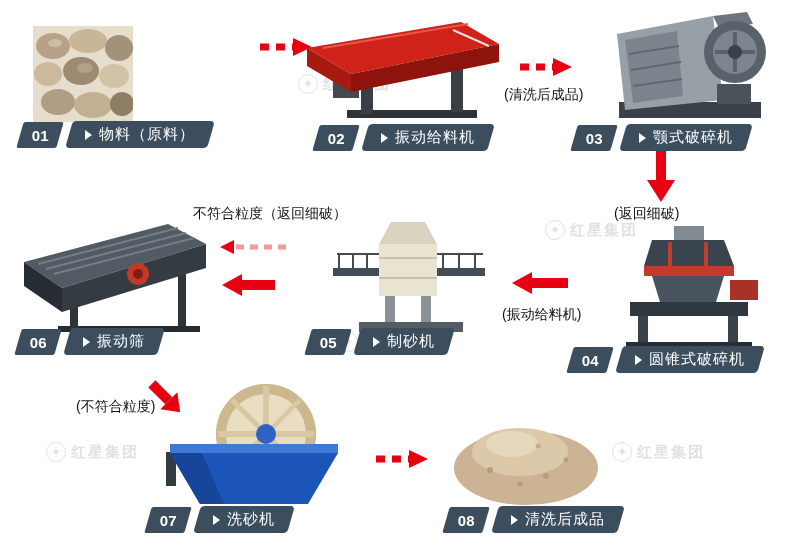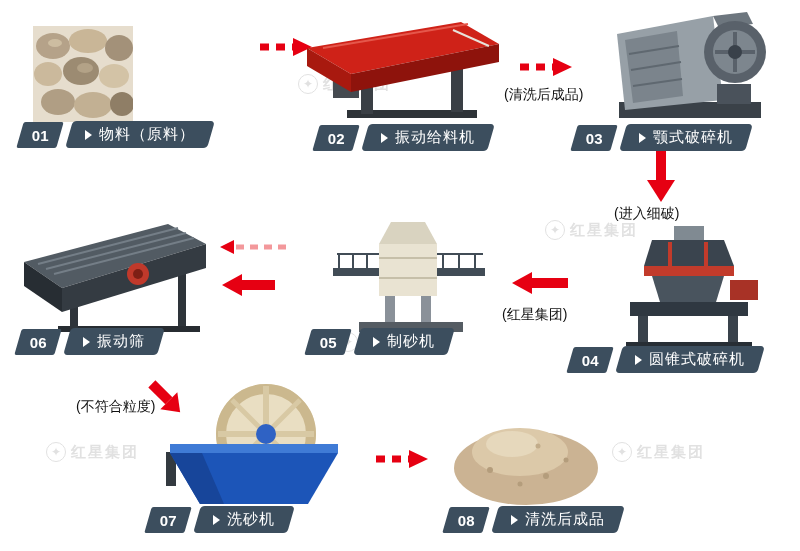--- a/index.html
+++ b/index.html
@@ -121,21 +121,21 @@
       <rect x="122" y="80" width="34" height="20" fill="#4a525b"></rect>
     </svg>
   </div>
 
   <div class="arrow" style="left:647px;top:148px">
     <svg width="28" height="56" viewBox="0 0 28 56">
       <rect x="9" y="0" width="10" height="34" fill="currentColor"></rect>
       <polygon points="0,32 28,32 14,54" fill="currentColor"></polygon>
     </svg>
   </div>
-  <div class="annot" style="left:614px;top:205px">(进入细破)</div>
+  <div class="annot" style="left:614px;top:205px">(返回细破)</div>
 
   <div class="machine" style="left:612px;top:222px">
     <svg width="150" height="125" viewBox="0 0 150 125">
       <rect x="62" y="4" width="30" height="14" fill="#808a92"></rect>
       <polygon points="40,18 112,18 122,44 32,44" fill="#3a444e"></polygon>
       <rect x="32" y="44" width="90" height="10" fill="#c23b2b"></rect>
       <polygon points="40,54 112,54 104,80 48,80" fill="#49545e"></polygon>
       <rect x="56" y="20" width="4" height="24" fill="#c23b2b"></rect>
       <rect x="92" y="20" width="4" height="24" fill="#c23b2b"></rect>
       <rect x="118" y="58" width="28" height="20" fill="#a83226"></rect>
@@ -145,21 +145,21 @@
       <rect x="14" y="120" width="126" height="4" fill="#272e35"></rect>
     </svg>
   </div>
 
   <div class="arrow" style="left:512px;top:272px">
     <svg width="58" height="22" viewBox="0 0 58 22">
       <polygon points="0,11 20,0 20,22" fill="currentColor"></polygon>
       <rect x="18" y="6" width="38" height="10" fill="currentColor"></rect>
     </svg>
   </div>
-  <div class="annot" style="left:502px;top:306px">(红星集团)</div>
+  <div class="annot" style="left:502px;top:306px">(振动给料机)</div>
 
   <div class="machine" style="left:325px;top:218px">
     <svg width="165" height="118" viewBox="0 0 165 118">
       <polygon points="66,4 100,4 112,26 54,26" fill="#d9d3c0"></polygon>
       <rect x="54" y="26" width="58" height="52" fill="#e9e3d2"></rect>
       <line x1="54" y1="40" x2="112" y2="40" stroke="#c6bfa9" stroke-width="2"></line>
       <line x1="54" y1="60" x2="112" y2="60" stroke="#c6bfa9" stroke-width="2"></line>
       <line x1="12" y1="36" x2="54" y2="36" stroke="#414c56" stroke-width="2"></line>
       <line x1="14" y1="36" x2="14" y2="50" stroke="#414c56" stroke-width="2"></line>
       <line x1="28" y1="36" x2="28" y2="50" stroke="#414c56" stroke-width="2"></line>
@@ -169,20 +169,21 @@
       <line x1="134" y1="36" x2="134" y2="50" stroke="#414c56" stroke-width="2"></line>
       <line x1="150" y1="36" x2="150" y2="50" stroke="#414c56" stroke-width="2"></line>
       <rect x="8" y="50" width="46" height="8" fill="#414c56"></rect>
       <rect x="112" y="50" width="48" height="8" fill="#414c56"></rect>
       <rect x="60" y="78" width="10" height="30" fill="#8a9199"></rect>
       <rect x="96" y="78" width="10" height="30" fill="#8a9199"></rect>
       <rect x="34" y="104" width="104" height="10" fill="#555c63"></rect>
     </svg>
   </div>
 
+  <div class="annot" style="left:193px;top:205px">不符合粒度（返回细破）</div>
   <div class="arrow" style="left:220px;top:240px">
     <svg width="72" height="14" viewBox="0 0 72 14">
       <polygon points="0,7 14,0 14,14" fill="currentColor"></polygon>
       <line x1="16" y1="7" x2="70" y2="7" stroke="#f3989b" stroke-width="5" stroke-dasharray="8 6"></line>
     </svg>
   </div>
 
   <div class="arrow" style="left:222px;top:274px">
     <svg width="55" height="22" viewBox="0 0 55 22">
       <polygon points="0,11 20,0 20,22" fill="currentColor"></polygon>

